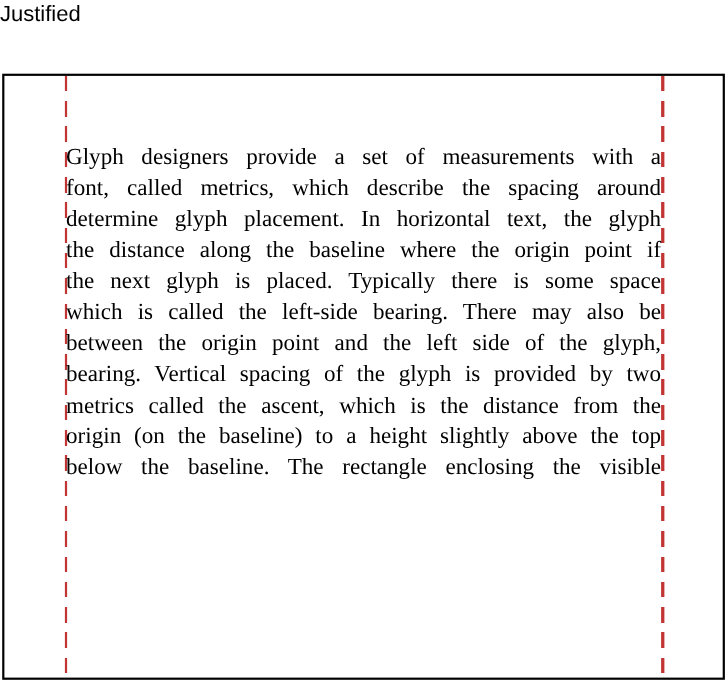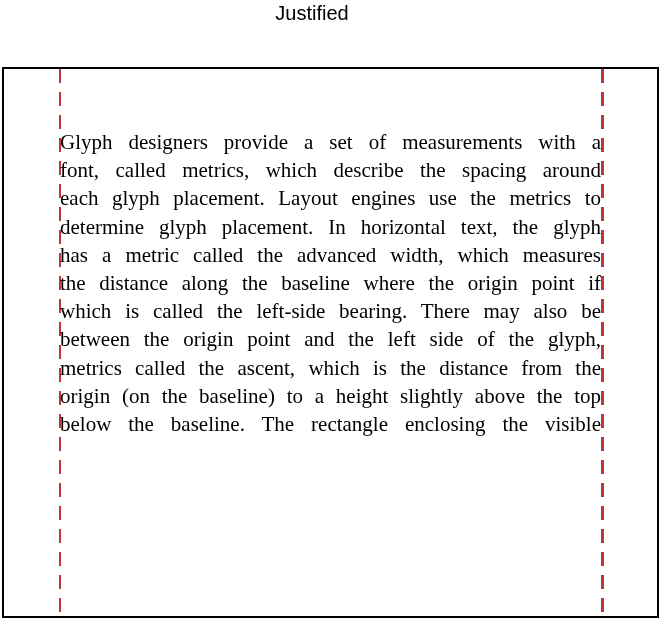--- a/index.html
+++ b/index.html
@@ -12,21 +12,20 @@
     width: 662px;
     height: 622px;
     background: #ffffff;
     overflow: hidden;
   }
   .figure-title {
     position: absolute;
     top: 1px;
     left: 0;
     width: 624px;
-    text-align: center;
     font-family: "Liberation Sans", sans-serif;
     font-size: 20px;
     line-height: 24px;
     color: #000000;
   }
   .text-frame {
     position: absolute;
     left: 2px;
     top: 67px;
     width: 657px;
@@ -69,23 +68,23 @@
 
   <div class="text-frame" style="border-color: rgb(0, 0, 0); background: rgb(255, 255, 255);"></div>
 
   <div class="margin-guide left" style="background: repeating-linear-gradient(rgb(194, 53, 53) 0px, rgb(194, 53, 53) 14px, transparent 14px, transparent 23px);"></div>
 
   <div class="margin-guide right" style="background: repeating-linear-gradient(rgb(194, 53, 53) 0px, rgb(194, 53, 53) 14px, transparent 14px, transparent 23px);"></div>
 
   <div class="paragraph" id="paragraph">
       <div class="text-line">Glyph designers provide a set of measurements with a</div>
       <div class="text-line">font, called metrics, which describe the spacing around</div>
-      <div class="text-line">each glyph placement. Layout engines use the metrics to</div>
       <div class="text-line">determine glyph placement. In horizontal text, the glyph</div>
-      <div class="text-line">has a metric called the advanced width, which measures</div>
       <div class="text-line">the distance along the baseline where the origin point if</div>
+      <div class="text-line">the next glyph is placed. Typically there is some space</div>
       <div class="text-line">which is called the left-side bearing. There may also be</div>
       <div class="text-line">between the origin point and the left side of the glyph,</div>
+      <div class="text-line">bearing. Vertical spacing of the glyph is provided by two</div>
       <div class="text-line">metrics called the ascent, which is the distance from the</div>
       <div class="text-line">origin (on the baseline) to a height slightly above the top</div>
       <div class="text-line">below the baseline. The rectangle enclosing the visible</div>
     </div>
 </div>
 
 </body></html>

